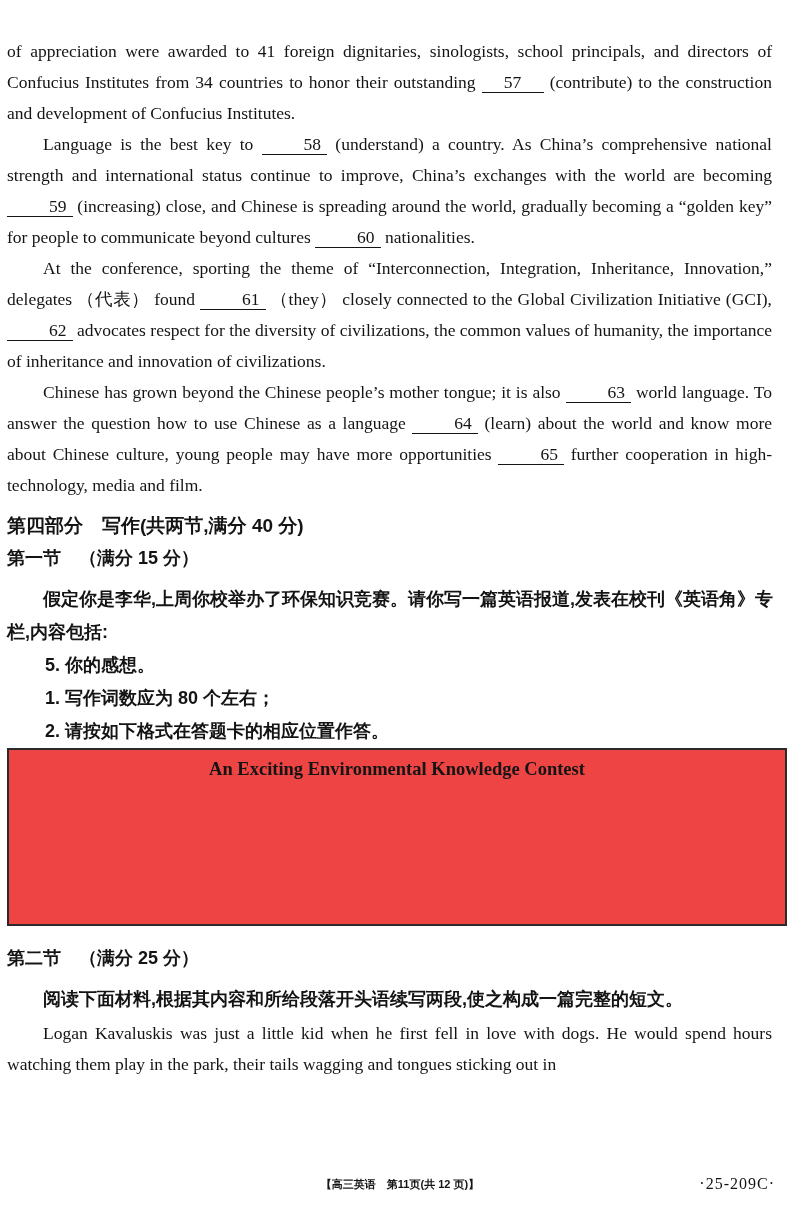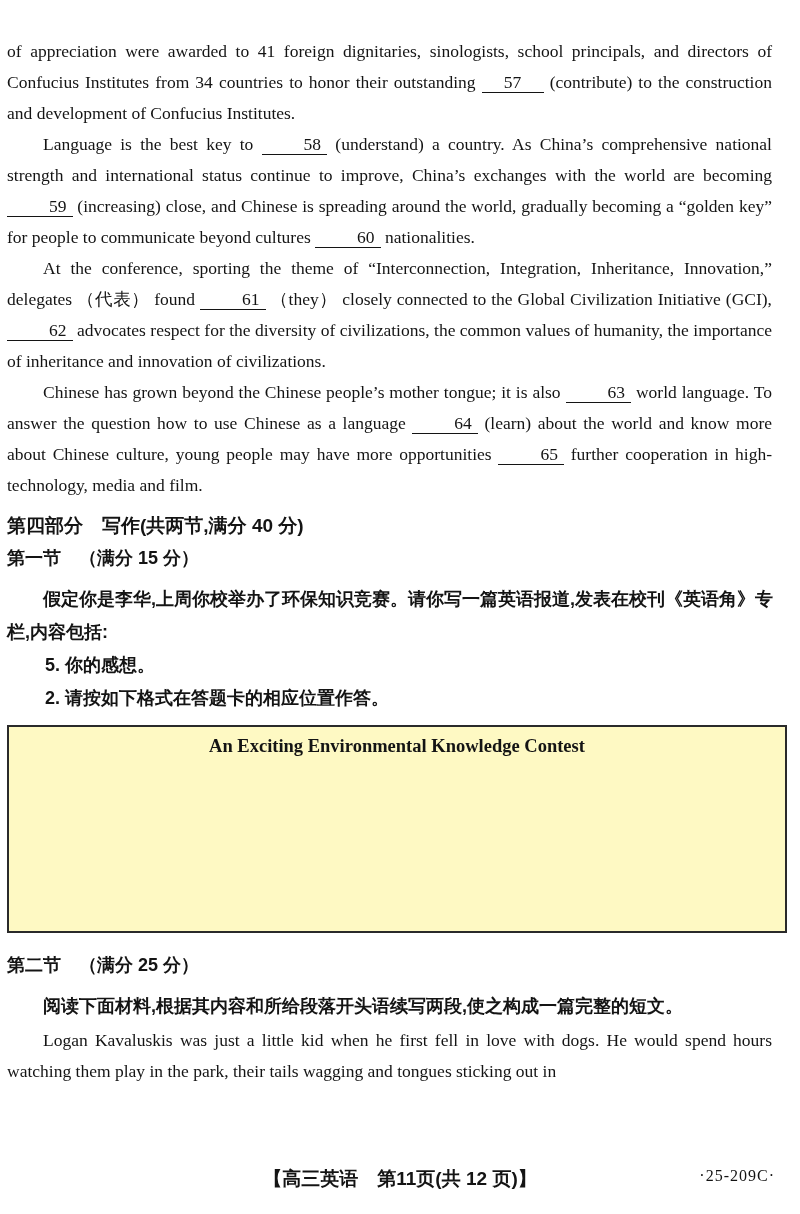--- a/index.html
+++ b/index.html
@@ -39,43 +39,42 @@
     font-size: 18px;
     line-height: 33px;
     margin: 0;
     text-align: left;
   }
   .part-heading { font-weight: 700; font-size: 19px; margin-top: 8px; }
   .pt { padding-left: 38px; }
   .cn-indent { text-indent: 36px; margin-top: 8px; }
   .answer-box {
     box-sizing: border-box;
-    margin-top: 10px;
-    height: 208px;
+    height: 178px;
     border: 2px solid #2a2a2a;
-    background: #fef9c3;
+    background: #ef4444;
   }
   .box-title {
     font-family: "Liberation Serif", serif;
     font-weight: 700;
     font-size: 18.5px;
     text-align: center;
     padding-top: 9px;
   }
   .sec2-title { margin-top: 16px; }
   .story { margin-top: 2px; }
   .page-footer {
     position: absolute;
     left: 0; right: 0; bottom: 22px;
     text-align: center;
   }
   .footer-center {
     font-family: "Liberation Sans", sans-serif;
     font-weight: 600;
-    font-size: 19px;
+    font-size: 11px;
   }
   .footer-right {
     position: absolute;
     right: 25px; top: 1px;
     font-family: Liberation Serif, serif;
     font-size: 16px;
     letter-spacing: 1px;
   }
 </style>
 </head>
@@ -91,20 +90,21 @@
     </div>
 
   <div class="cn part-heading">第四部分　写作(共两节,满分 40 分)</div>
 
   <div class="cn">第一节　（满分 15 分）</div>
 
   <p class="cn cn-indent">假定你是李华,上周你校举办了环保知识竞赛。请你写一篇英语报道,发表在校刊《英语角》专栏,内容包括:</p>
 
   <div class="cn pt">5. 你的感想。</div>
 
+  <div class="cn pt">1. 写作词数应为 80 个左右；</div>
   <div class="cn pt">2. 请按如下格式在答题卡的相应位置作答。</div>
 
   <div class="answer-box">
     <div class="box-title">An Exciting Environmental Knowledge Contest</div>
   </div>
 
   <div class="cn sec2-title">第二节　（满分 25 分）</div>
 
   <p class="cn cn-indent">阅读下面材料,根据其内容和所给段落开头语续写两段,使之构成一篇完整的短文。</p>
 

